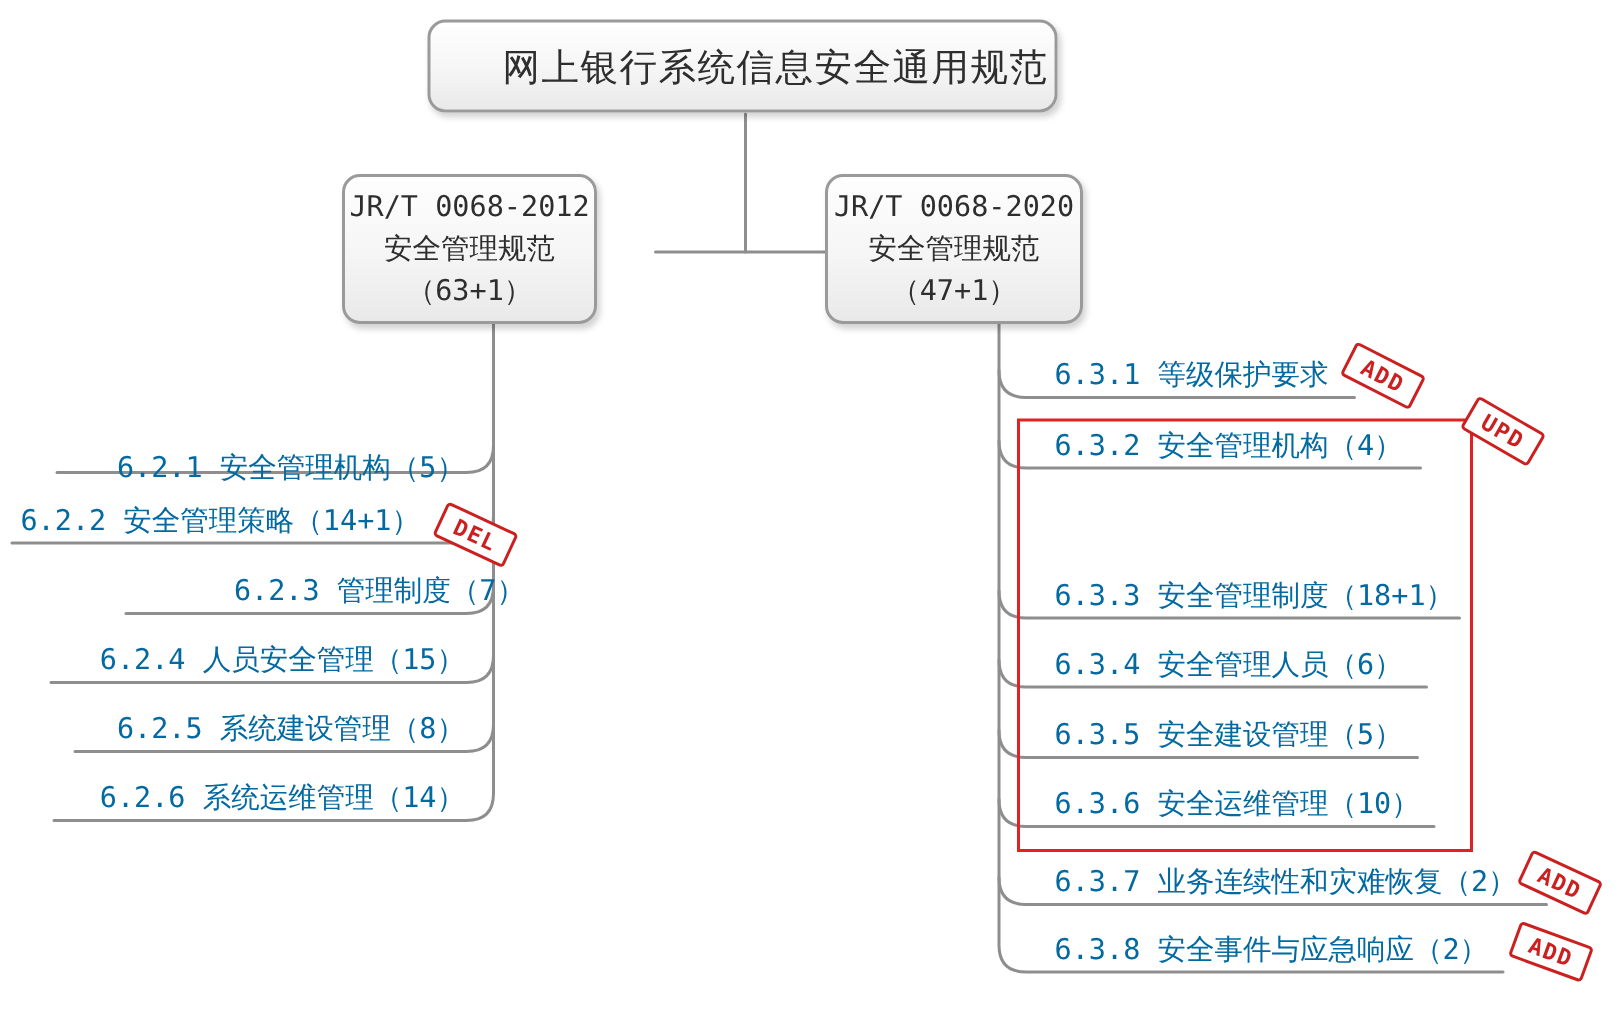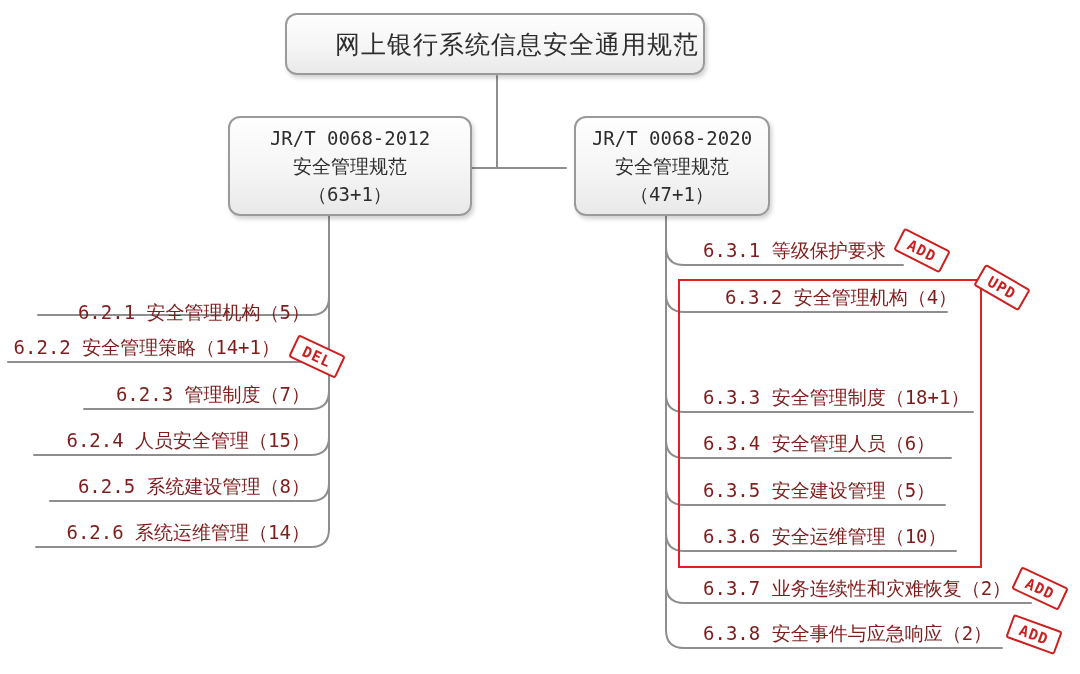--- a/index.html
+++ b/index.html
@@ -13,26 +13,26 @@
 
   .node{
     position:absolute;box-sizing:border-box;
     border:2px solid #9a9a9a;border-radius:12px;
     background:linear-gradient(180deg,#fefefe 0%,#f5f5f5 55%,#e9e9e9 100%);
     box-shadow:2px 3px 4px rgba(0,0,0,0.18);
     display:flex;flex-direction:column;align-items:center;justify-content:center;
     text-align:center;
   }
   .node.root{left:285px;top:13px;width:420px;height:62px;font-size:25px;letter-spacing:1px;padding-left:44px;}
-  .node.child{width:244px;height:100px;font-size:19px;line-height:28px;}
+  .node.child{width:170px;height:100px;font-size:19px;line-height:28px;}
   .node.child .ln{white-space:nowrap;}
 
   .item{
     position:absolute;height:24px;line-height:24px;font-size:19px;
-    white-space:nowrap;color:#7f1d1d;
+    white-space:nowrap;color:#0369a1;
   }
   .item.l{text-align:right;}
 
   .hl-rect{
     position:absolute;left:678px;top:279px;width:304px;height:289px;
     border:2px solid #e02222;box-sizing:border-box;background:transparent;
   }
 
   .stamp{
     position:absolute;width:52px;height:25px;box-sizing:border-box;
@@ -73,35 +73,35 @@
   <div class="node root">
     <span>网上银行系统信息安全通用规范</span>
   </div>
 
   <div class="node child" style="left:228px;top:116px;">
     <div class="ln">JR/T 0068-2012</div>
     <div class="ln">安全管理规范</div>
     <div class="ln">（63+1）</div>
   </div>
 
-  <div class="node child" style="left:574px;top:116px;width:196px;">
+  <div class="node child" style="left:550px;top:116px;width:172px;">
     <div class="ln">JR/T 0068-2020</div>
     <div class="ln">安全管理规范</div>
     <div class="ln">（47+1）</div>
   </div>
 
   <div class="item l" style="right:770px;top:288px;margin-top:12px;">6.2.1 安全管理机构（5）</div>
   <div class="item l" style="right:800px;top:335px;">6.2.2 安全管理策略（14+1）</div>
-  <div class="item l" style="right:770px;top:382px;">6.2.3 管理制度（7）</div>
+  <div class="item l" style="right:730px;top:382px;">6.2.3 管理制度（7）</div>
   <div class="item l" style="right:770px;top:428px;text-align:right;">6.2.4 人员安全管理（15）</div>
   <div class="item l" style="right:770px;top:474px;">6.2.5 系统建设管理（8）</div>
   <div class="item l" style="right:770px;top:520px;">6.2.6 系统运维管理（14）</div>
 
   <div class="item" style="left:703px;top:238px;">6.3.1 等级保护要求</div>
-  <div class="item" style="left:725px;top:285px;">6.3.2 安全管理机构（4）</div>
+  <div class="item" style="left:703px;top:285px;">6.3.2 安全管理机构（4）</div>
   <div class="item" style="left:703px;top:385px;">6.3.3 安全管理制度（18+1）</div>
   <div class="item" style="left:703px;top:431px;">6.3.4 安全管理人员（6）</div>
   <div class="item" style="left:703px;top:478px;">6.3.5 安全建设管理（5）</div>
   <div class="item" style="left:703px;top:524px;">6.3.6 安全运维管理（10）</div>
   <div class="item" style="left:703px;top:576px;">6.3.7 业务连续性和灾难恢复（2）</div>
   <div class="item" style="left:703px;top:621px;">6.3.8 安全事件与应急响应（2）</div>
 
   <div class="stamp" style="left:291px;top:344px;transform:rotate(25deg);">DEL</div>
   <div class="stamp" style="left:896px;top:238px;transform:rotate(27deg);">ADD</div>
   <div class="stamp" style="left:976px;top:275px;transform:rotate(30deg);">UPD</div>

